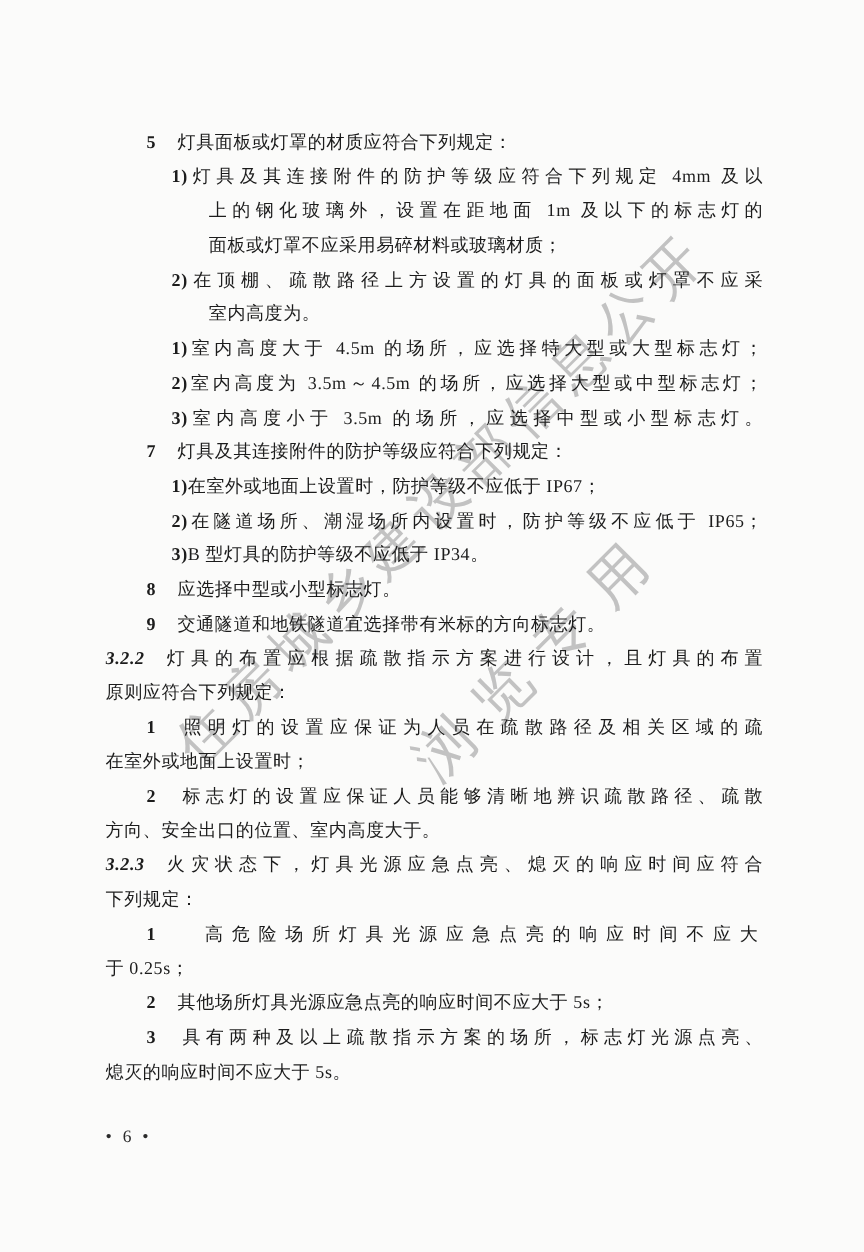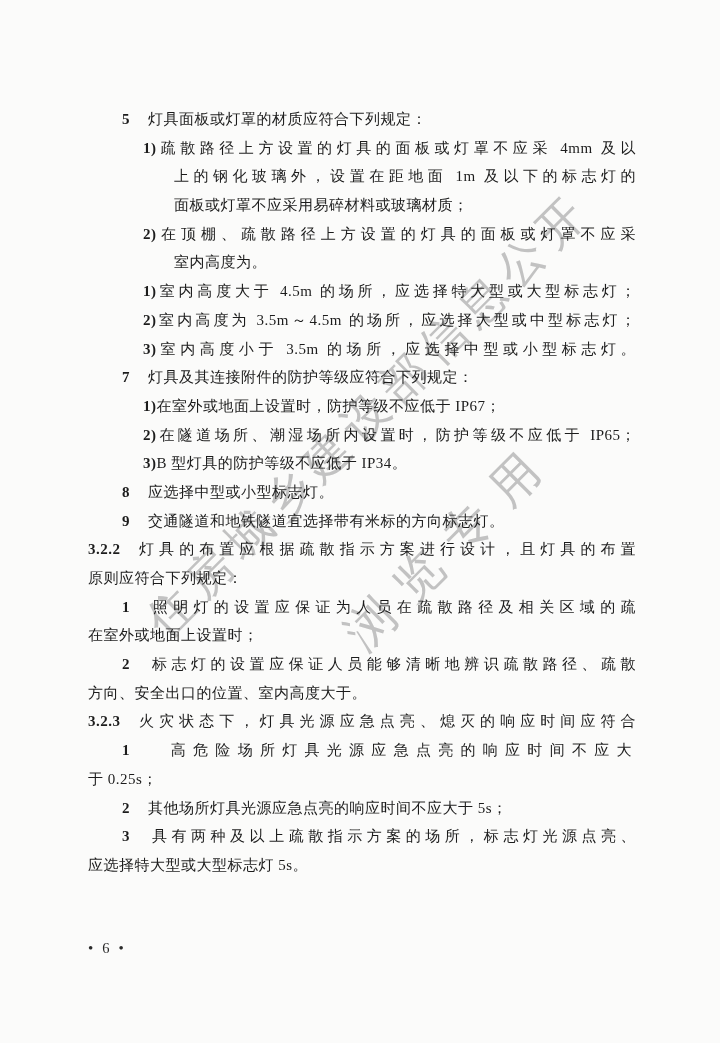--- a/index.html
+++ b/index.html
@@ -31,21 +31,21 @@
   .l{
     height:28.7px;line-height:28.7px;
     overflow:hidden;
     letter-spacing:0.5px;
   }
   .ind2{margin-left:34px;}
   .ind3{margin-left:55px;}
   .ind4{margin-left:86px;}
   .num{font-weight:700;}
   .g18 .num{margin-right:18px;}
-  .g14 .num{margin-right:14px;}
+  .g14 .num{margin-right:14px;font-style:italic;}
   .fill{
     text-align:justify;
     text-align-last:justify;
     text-justify:inter-character;
   }
   .spread{letter-spacing:4.5px;}
   .spread .num{margin-right:34px;}
   .footer{
     position:absolute;left:88px;top:940px;z-index:2;
     font-size:14.5px;color:#2a2a2a;letter-spacing:0;
@@ -57,45 +57,46 @@
 </head>
 <body>
 
 <div class="page">
 
   <div class="wm wm1">住房城乡建设部信息公开</div>
   <div class="wm wm2">浏览专用</div>
 
   <div class="doc">
     <div class="l ind2 g18"><span class="num">5</span><span>灯具面板或灯罩的材质应符合下列规定：</span></div>
-    <div class="l ind3 fill"><span class="num">1)</span><span>疏散路径上方设置的灯具的面板或灯罩不应采 4mm 及以</span></div>
+    <div class="l ind3 fill"><span class="num">1)</span><span>灯具及其连接附件的防护等级应符合下列规定 4mm 及以</span></div>
     <div class="l ind4 fill"><span>上的钢化玻璃外，设置在距地面 1m 及以下的标志灯的</span></div>
     <div class="l ind4"><span>面板或灯罩不应采用易碎材料或玻璃材质；</span></div>
     <div class="l ind3 fill"><span class="num">2)</span><span>在顶棚、疏散路径上方设置的灯具的面板或灯罩不应采</span></div>
     <div class="l ind4"><span>室内高度为。</span></div>
     <div class="l ind3 fill"><span class="num">1)</span><span>室内高度大于 4.5m 的场所，应选择特大型或大型标志灯；</span></div>
     <div class="l ind3 fill"><span class="num">2)</span><span>室内高度为 3.5m～4.5m 的场所，应选择大型或中型标志灯；</span></div>
     <div class="l ind3 fill"><span class="num">3)</span><span>室内高度小于 3.5m 的场所，应选择中型或小型标志灯。</span></div>
     <div class="l ind2 g18"><span class="num">7</span><span>灯具及其连接附件的防护等级应符合下列规定：</span></div>
     <div class="l ind3"><span class="num">1)</span><span>在室外或地面上设置时，防护等级不应低于 IP67；</span></div>
     <div class="l ind3 fill"><span class="num">2)</span><span>在隧道场所、潮湿场所内设置时，防护等级不应低于 IP65；</span></div>
     <div class="l ind3"><span class="num">3)</span><span>B 型灯具的防护等级不应低于 IP34。</span></div>
     <div class="l ind2 g18"><span class="num">8</span><span>应选择中型或小型标志灯。</span></div>
     <div class="l ind2 g18"><span class="num">9</span><span>交通隧道和地铁隧道宜选择带有米标的方向标志灯。</span></div>
     <div class="l ind1 g14 fill"><span class="num">3.2.2</span><span>灯具的布置应根据疏散指示方案进行设计，且灯具的布置</span></div>
     <div class="l ind1"><span>原则应符合下列规定：</span></div>
     <div class="l ind2 g18 fill"><span class="num">1</span><span>照明灯的设置应保证为人员在疏散路径及相关区域的疏</span></div>
     <div class="l ind1"><span>在室外或地面上设置时；</span></div>
     <div class="l ind2 g18 fill"><span class="num">2</span><span>标志灯的设置应保证人员能够清晰地辨识疏散路径、疏散</span></div>
     <div class="l ind1"><span>方向、安全出口的位置、室内高度大于。</span></div>
     <div class="l ind1 g14 fill"><span class="num">3.2.3</span><span>火灾状态下，灯具光源应急点亮、熄灭的响应时间应符合</span></div>
+    <div class="l ind1"><span>下列规定：</span></div>
     <div class="l ind2 spread fill"><span class="num">1</span><span>高危险场所灯具光源应急点亮的响应时间不应大</span></div>
     <div class="l ind1"><span>于 0.25s；</span></div>
     <div class="l ind2 g18"><span class="num">2</span><span>其他场所灯具光源应急点亮的响应时间不应大于 5s；</span></div>
     <div class="l ind2 g18 fill"><span class="num">3</span><span>具有两种及以上疏散指示方案的场所，标志灯光源点亮、</span></div>
-    <div class="l ind1"><span>应选择特大型或大型标志灯 5s。</span></div>
+    <div class="l ind1"><span>熄灭的响应时间不应大于 5s。</span></div>
   </div>
 
   <div class="footer">
     <span class="dot">•</span><span class="pgnum">6</span><span class="dot">•</span>
   </div>
 
 </div>
 
 </body></html>

